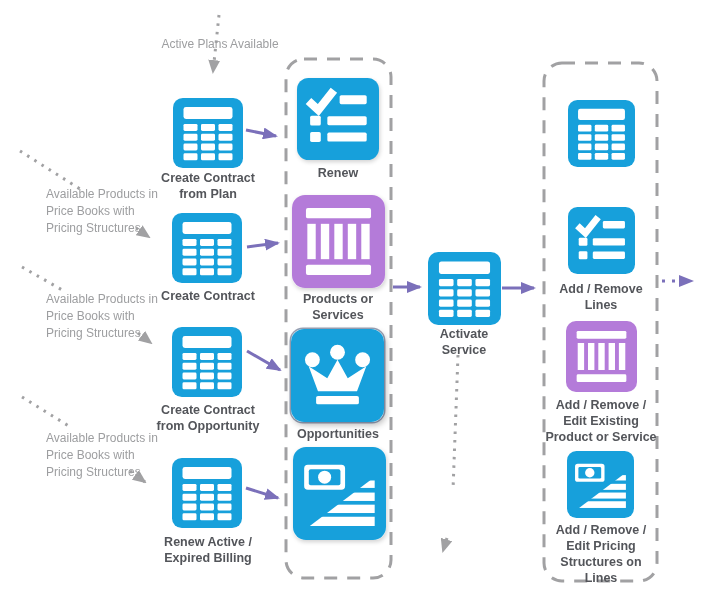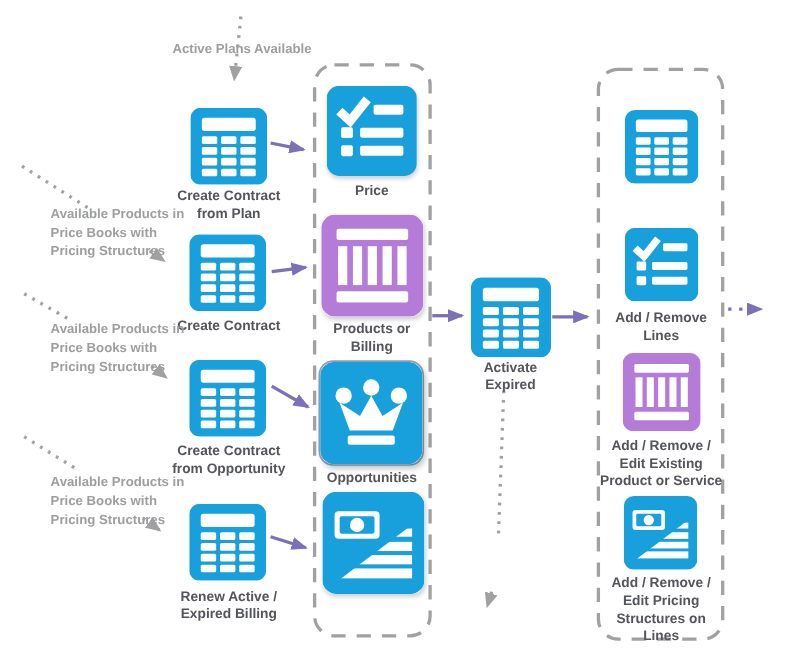--- a/index.html
+++ b/index.html
@@ -12,21 +12,21 @@
   .tile svg{display:block;width:100%;height:100%;}
   .tile.mid{box-shadow:1px 2px 4px rgba(0,0,0,.18);}
   .tile.crown-shadow{box-shadow:0 0 0 1.5px rgba(45,65,105,.5),2px 3px 6px rgba(0,0,0,.28);}
   .lbl{
     position:absolute;z-index:3;width:150px;text-align:center;
     font-size:12.5px;line-height:16px;font-weight:700;color:#53555a;
     white-space:pre-line;
   }
   .ann{
     position:absolute;z-index:3;
-    font-size:12px;line-height:17px;font-weight:700;color:#9d9ea0;
+    font-size:12px;line-height:17px;font-weight:400;color:#9d9ea0;
     white-space:pre-line;
   }
   .ann.center{text-align:center;}
 </style>
 </head>
 <body>
 
 <svg width="0" height="0" style="position:absolute" aria-hidden="true">
   <defs>
     <symbol id="sym-table" viewBox="0 0 100 100">
@@ -205,26 +205,26 @@
       </svg>
   </div>
 
   <div class="lbl" style="left:133px;top:170px">Create Contract
 from Plan</div>
   <div class="lbl" style="left:133px;top:288px">Create Contract</div>
   <div class="lbl" style="left:133px;top:402px">Create Contract
 from Opportunity</div>
   <div class="lbl" style="left:133px;top:534px">Renew Active /
 Expired Billing</div>
-  <div class="lbl" style="left:263px;top:165px">Price</div>
+  <div class="lbl" style="left:263px;top:165px">Renew</div>
   <div class="lbl" style="left:263px;top:291px">Products or
-Billing</div>
+Services</div>
   <div class="lbl" style="left:263px;top:426px">Opportunities</div>
   <div class="lbl" style="left:389px;top:326px">Activate
-Expired</div>
+Service</div>
   <div class="lbl" style="left:526px;top:281px">Add / Remove
 Lines</div>
   <div class="lbl" style="left:526px;top:397px">Add / Remove /
 Edit Existing
 Product or Service</div>
   <div class="lbl" style="left:526px;top:522px">Add / Remove /
 Edit Pricing
 Structures on
 Lines</div>
 

